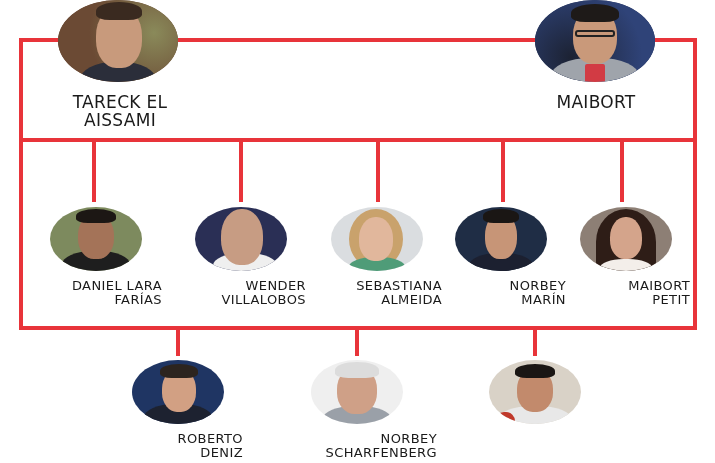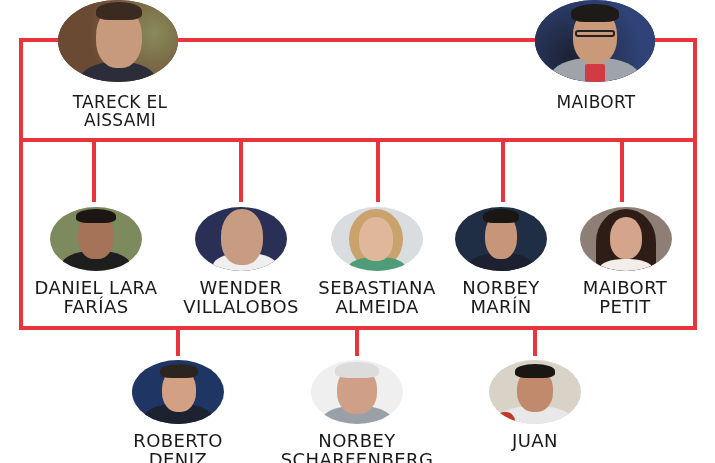--- a/index.html
+++ b/index.html
@@ -7,21 +7,21 @@
          font-family: "DejaVu Sans", "Liberation Sans", sans-serif; }
   .line { position: absolute; background: #e8343a; }
   .avatar { position: absolute; border-radius: 50%; overflow: hidden; }
   .avatar .bg { position: absolute; inset: 0; }
   .avatar .head { position: absolute; border-radius: 48% 48% 44% 44%; }
   .avatar .hair { position: absolute; border-radius: 50% 50% 30% 30%; }
   .avatar .body { position: absolute; border-radius: 45% 45% 0 0; }
   .name { position: absolute; text-align: center; font-weight: normal; color: #1a1a1a; line-height: 1.05; white-space: nowrap; }
   .name span { display: block; }
   .big { font-size: 17px; letter-spacing: 0.3px; }
-  .small { font-size: 18px; letter-spacing: 0.4px; }
+  .small { font-size: 13px; letter-spacing: 0.4px; text-align: right; }
 </style>
 </head>
 <body>
 
 <div class="line" style="left:19px; top:38px; width:678px; height:4px;"></div>
 <div class="line" style="left:19px; top:38px; width:4px; height:292px;"></div>
 <div class="line" style="left:693px; top:38px; width:4px; height:292px;"></div>
 <div class="line" style="left:19px; top:138px; width:678px; height:4px;"></div>
 <div class="line" style="left:19px; top:326px; width:678px; height:4px;"></div>
 
@@ -127,14 +127,13 @@
   <span>SCHARFENBERG</span>
 </div>
 
 <div class="avatar" style="left:489px; top:360px; width:92px; height:64px; background:#d9d2c7;">
   <div class="body" style="left:10px; top:46px; width:72px; height:28px; background:#e8e8e8;"></div>
   <div class="body" style="left:6px; top:52px; width:20px; height:20px; background:#c0392b;"></div>
   <div class="head" style="left:28px; top:8px; width:36px; height:44px; background:#c28a6c;"></div>
   <div class="hair" style="left:26px; top:4px; width:40px; height:14px; background:#1a1614;"></div>
 </div>
 <div class="name small" style="left:470px; top:432px; width:130px;">
-  <span>JUAN</span>
 </div>
 
 </body></html>

